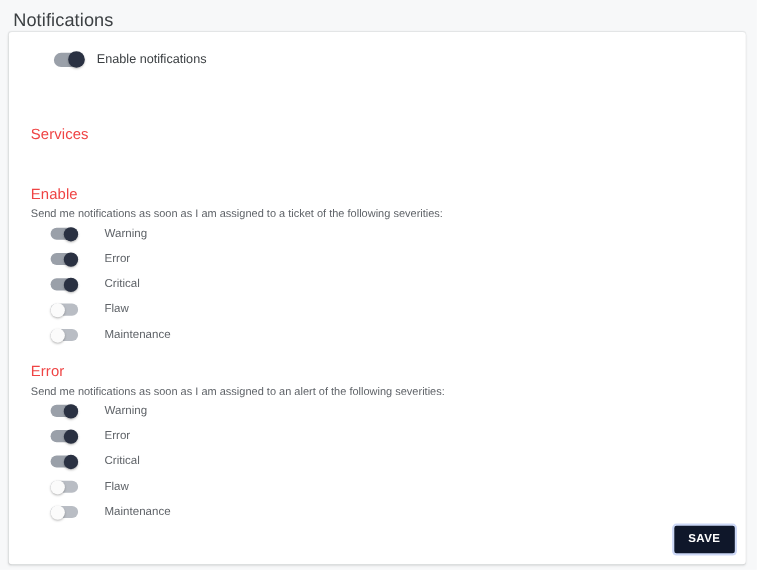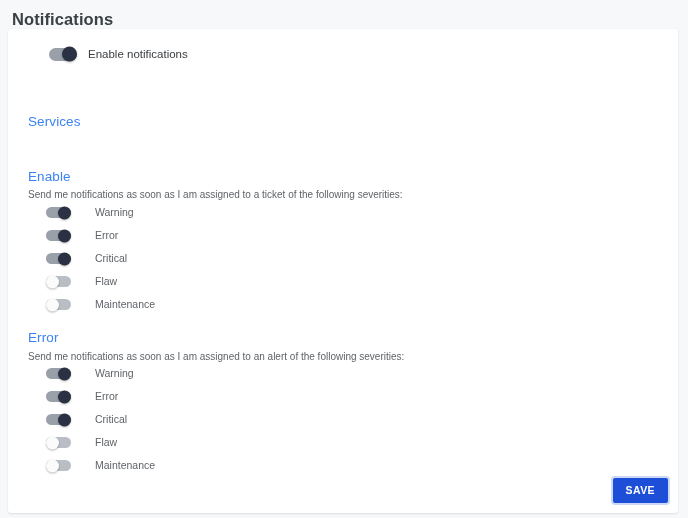--- a/index.html
+++ b/index.html
@@ -11,21 +11,21 @@
     height: 518px;
     background: #f7f8f9;
     font-family: "Liberation Sans", sans-serif;
     -webkit-font-smoothing: antialiased;
     overflow: hidden;
   }
 
   .page-title {
     font-size: 16.5px;
     color: #3c4043;
-    font-weight: 700;
+    font-weight: 400;
     padding: 9px 0 0 12px;
     letter-spacing: 0.1px;
     line-height: 20px;
   }
 
   .card {
     position: absolute;
     left: 8px;
     top: 29px;
     width: 670px;
@@ -123,21 +123,21 @@
     height: 0;
     border-left: 4px solid transparent;
     border-right: 4px solid transparent;
     border-top: 4px solid #9aa0a6;
   }
 
   .section-title {
     position: absolute;
     left: 20px;
     font-size: 13.5px;
-    color: #3b82f6;
+    color: #ef4444;
     font-weight: 400;
     line-height: 16px;
     letter-spacing: 0.1px;
   }
   .section-desc {
     position: absolute;
     left: 20px;
     font-size: 10px;
     color: #5f6368;
     line-height: 13px;
@@ -166,21 +166,21 @@
   .sev-row .label {
     font-size: 10.5px;
     color: #5f6368;
     line-height: 13px;
   }
 
   .save-button {
     position: absolute;
     right: 10px;
     bottom: 10px;
-    background: #1d4ed8;
+    background: #0f172a;
     color: #ffffff;
     font-size: 10.5px;
     font-weight: 700;
     letter-spacing: 0.4px;
     border: none;
     border-radius: 2px;
     padding: 7px 13px;
     cursor: pointer;
     font-family: "Liberation Sans", sans-serif;
     box-shadow: 0 0 0 2px rgba(26,79,214,0.22);

